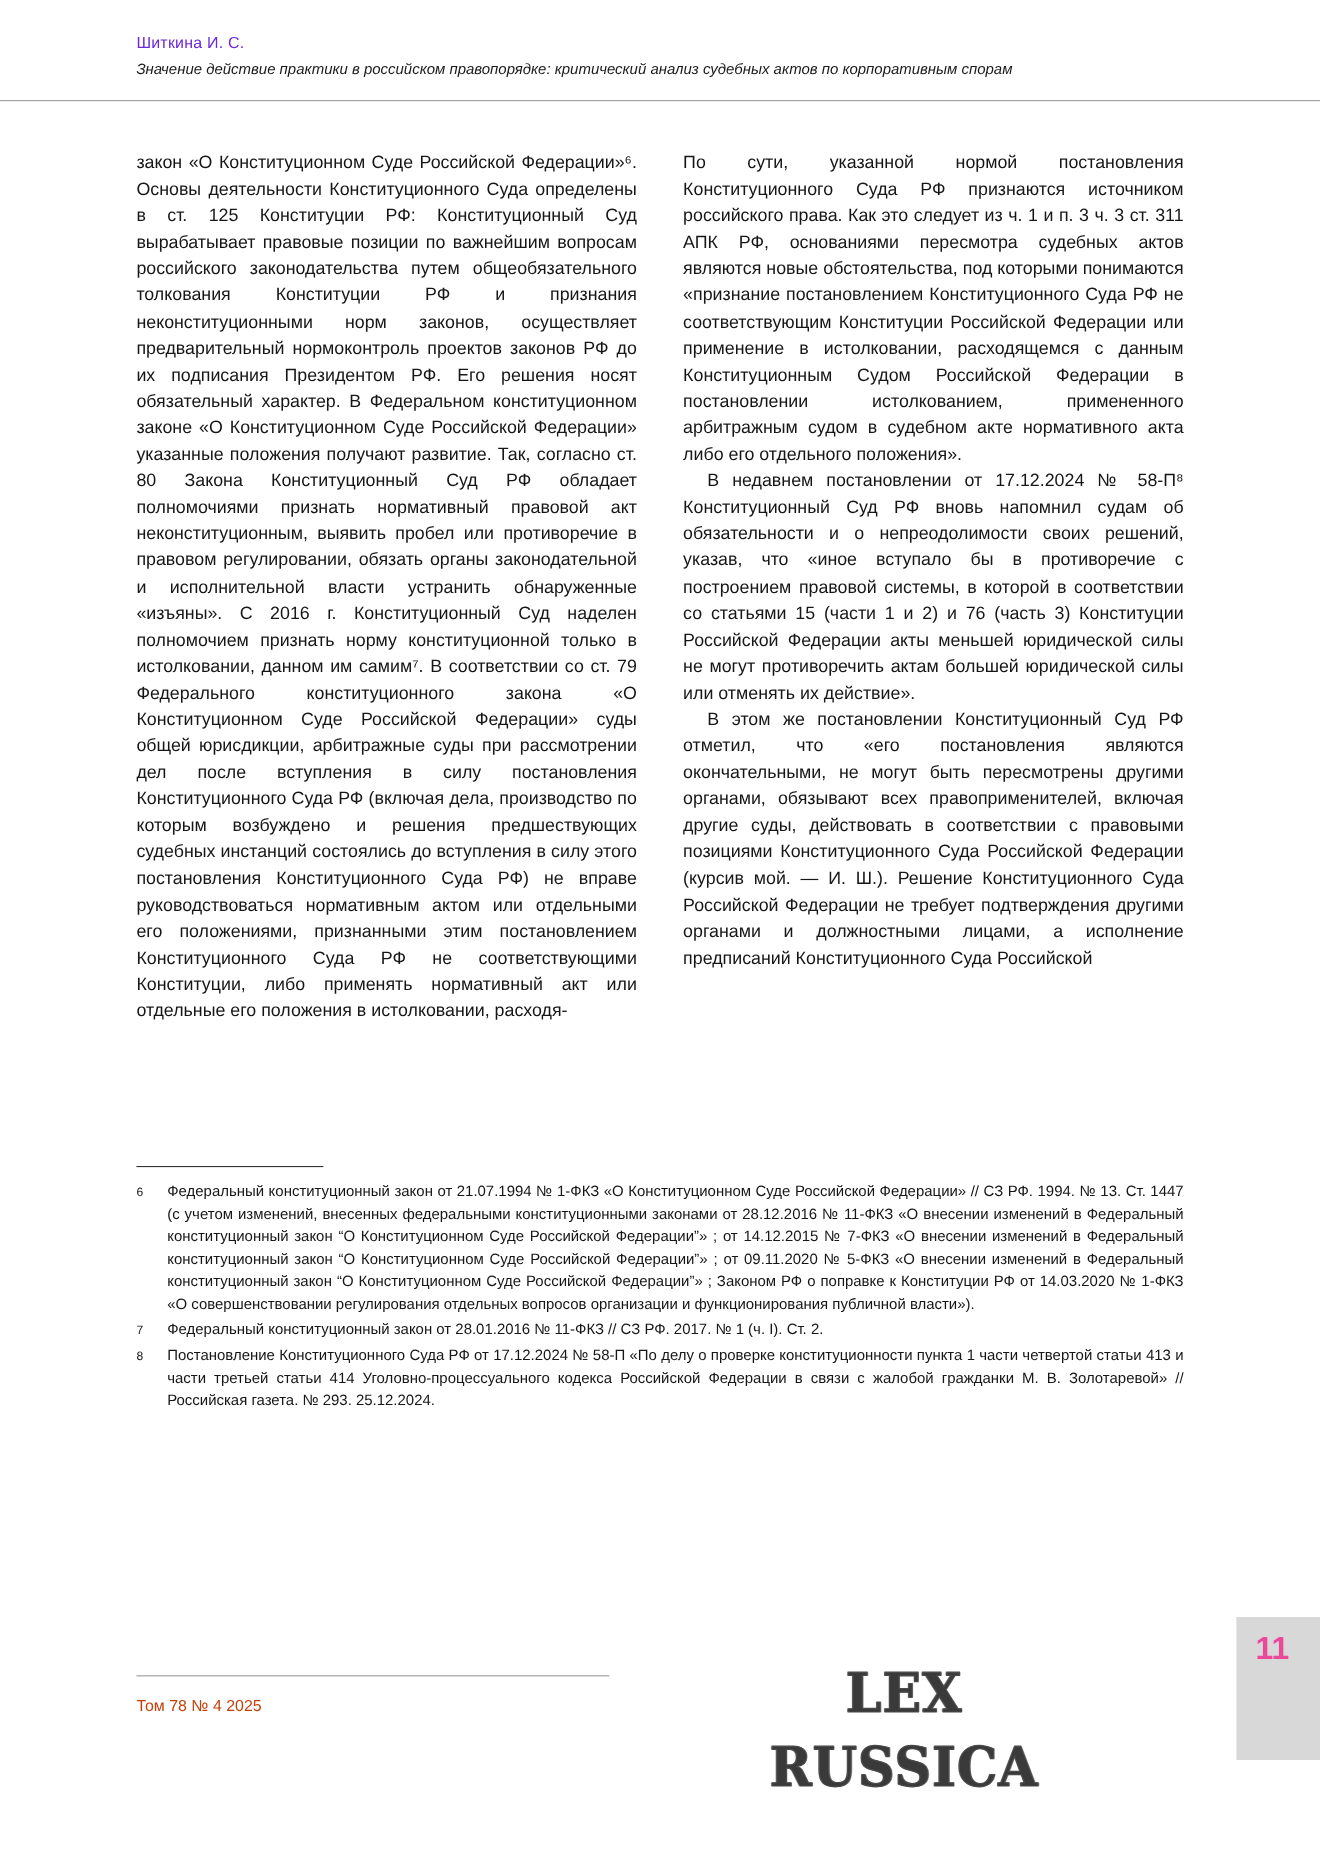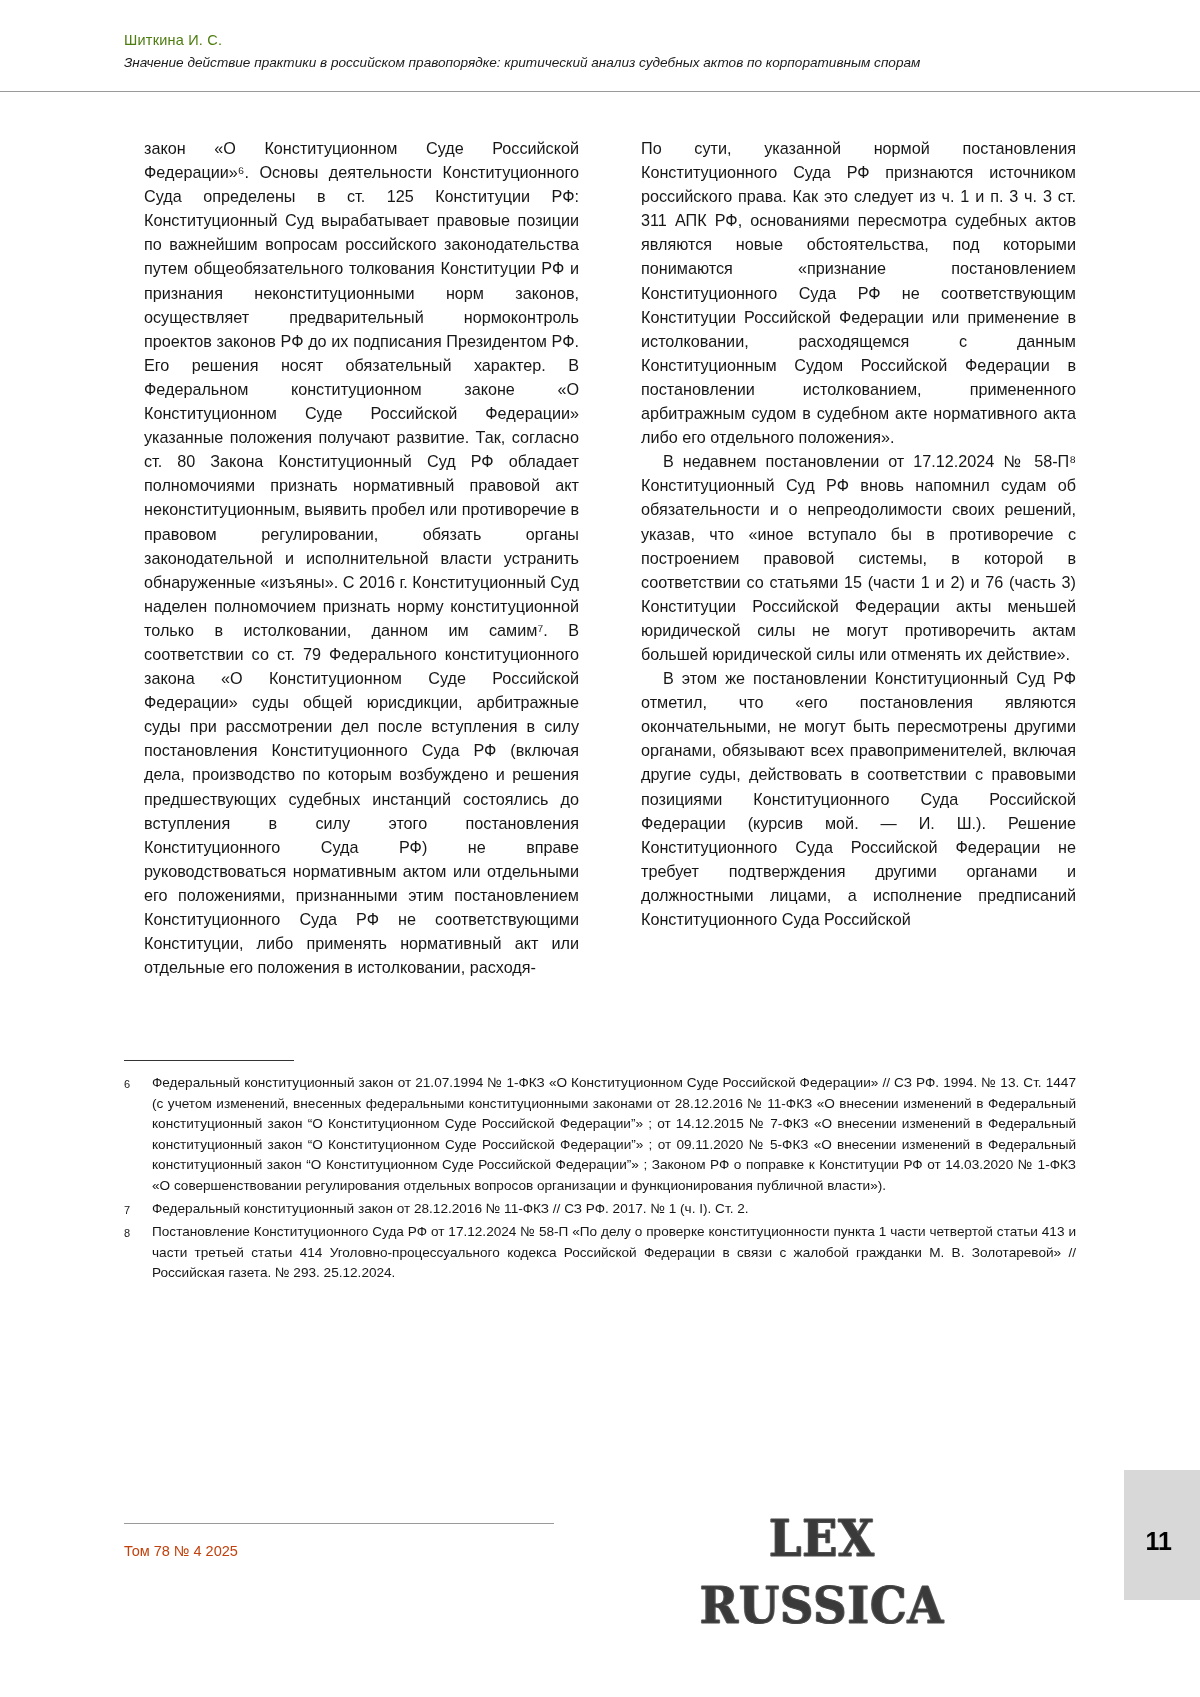--- a/index.html
+++ b/index.html
@@ -25,21 +25,21 @@
 
   
   .runhead {
     position: absolute;
     left: 124px;
     top: 30px;
     width: 950px;
   }
   .runhead-author {
     font-size: 14.5px;
-    color: #4d7c0f;
+    color: #6d28d9;
     letter-spacing: 0.2px;
     line-height: 20px;
   }
   .runhead-title {
     font-size: 13.6px;
     font-style: italic;
     color: #1a1a1a;
     line-height: 20px;
     margin-top: 3px;
   }
@@ -56,21 +56,20 @@
   .columns {
     position: absolute;
     left: 124px;
     top: 136px;
     width: 952px;
     display: flex;
     gap: 42px;
   }
   .col {
     width: 455px;
-    margin-left: 20px;
   }
   .col p {
     margin: 0;
     font-size: 16.2px;
     line-height: 24.1px;
     text-align: justify;
     text-justify: inter-word;
     hyphens: manual;
     color: #161616;
   }
@@ -145,24 +144,24 @@
     position: absolute;
     right: 0;
     top: 1470px;
     width: 76px;
     height: 130px;
     background: #d8d8d8;
   }
   .pagenum {
     position: absolute;
     right: 28px;
-    top: 1527px;
-    font-size: 25px;
+    top: 1483px;
+    font-size: 29px;
     font-weight: 700;
-    color: #000000;
+    color: #ec4899;
   }
 </style>
 </head>
 <body>
 
 <div class="page">
 
   <div class="runhead">
     <div class="runhead-author">Шиткина И. С.</div>
     <div class="runhead-title">Значение действие практики в российском правопорядке: критический анализ судебных актов по корпоративным спорам</div>
@@ -183,21 +182,21 @@
   <div class="footnotes">
     <div class="fn-rule"></div>
 
     <div class="fn">
       <div class="fn-num">6</div>
       <div class="fn-text">Федеральный конституционный закон от 21.07.1994 № 1-ФКЗ «О Конституционном Суде Российской Федерации» // СЗ РФ. 1994. № 13. Ст. 1447 (с учетом изменений, внесенных федеральными конституционными законами от 28.12.2016 № 11-ФКЗ «О внесении изменений в Федеральный конституционный закон “О Конституционном Суде Российской Федерации”» ; от 14.12.2015 № 7-ФКЗ «О внесении изменений в Федеральный конституционный закон “О Конституционном Суде Российской Федерации”» ; от 09.11.2020 № 5-ФКЗ «О внесении изменений в Федеральный конституционный закон “О Конституционном Суде Российской Федерации”» ; Законом РФ о поправке к Конституции РФ от 14.03.2020 № 1-ФКЗ «О совершенствовании регулирования отдельных вопросов организации и функционирования публичной власти»).</div>
     </div>
 
     <div class="fn">
       <div class="fn-num">7</div>
-      <div class="fn-text">Федеральный конституционный закон от 28.12.2016 № 11-ФКЗ // СЗ РФ. 2017. № 1 (ч. I). Ст. 2.</div>
+      <div class="fn-text">Федеральный конституционный закон от 28.01.2016 № 11-ФКЗ // СЗ РФ. 2017. № 1 (ч. I). Ст. 2.</div>
     </div>
 
     <div class="fn">
       <div class="fn-num">8</div>
       <div class="fn-text">Постановление Конституционного Суда РФ от 17.12.2024 № 58-П «По делу о проверке конституционности пункта 1 части четвертой статьи 413 и части третьей статьи 414 Уголовно-процессуального кодекса Российской Федерации в связи с жалобой гражданки М. В. Золотаревой» // Российская газета. № 293. 25.12.2024.</div>
     </div>
   </div>
 
   <div class="footer-rule"></div>
   <div class="footer-issue">Том 78 № 4 2025</div>

